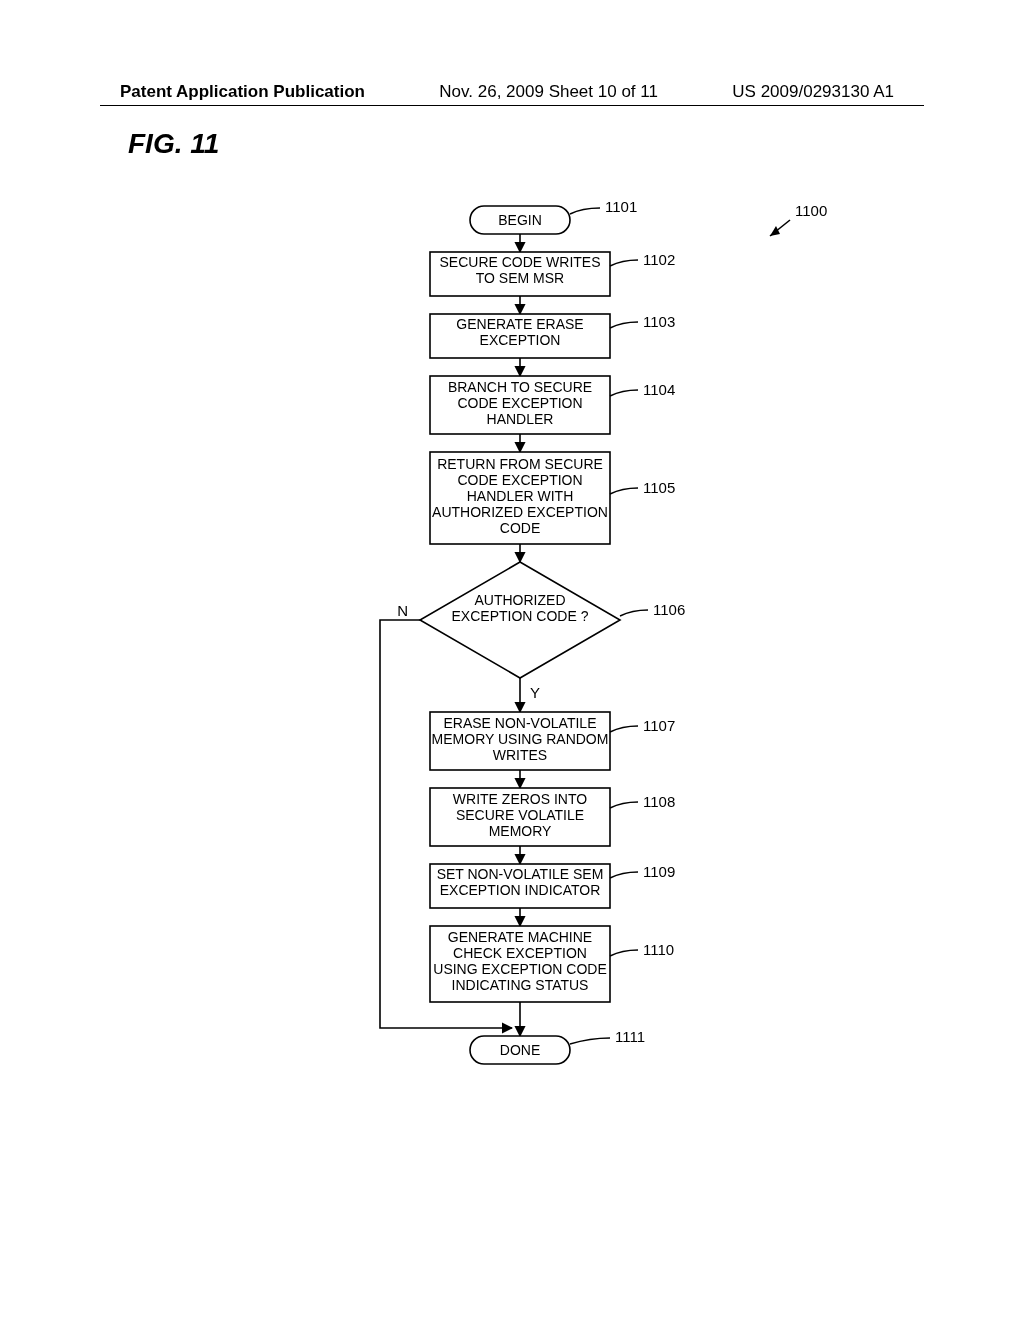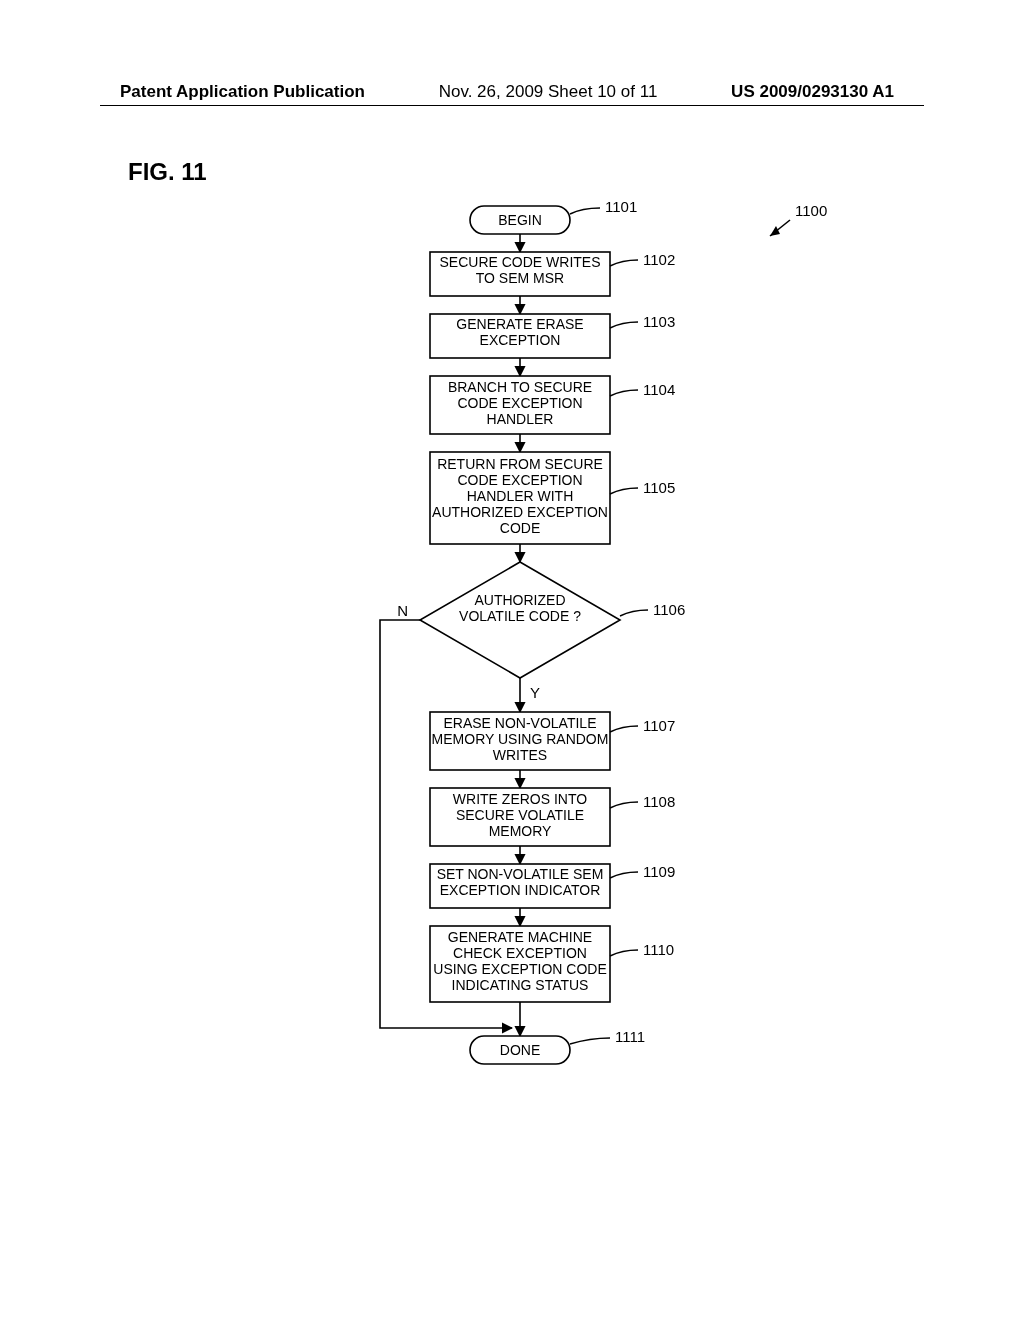--- a/index.html
+++ b/index.html
@@ -21,35 +21,35 @@
     left: 0;
     width: 1024px;
     display: flex;
     justify-content: space-between;
     padding: 0 130px 0 120px;
     box-sizing: border-box;
     font-size: 17px;
   }
   .header .left { font-weight: bold; }
   .header .mid { }
-  .header .right { font-weight: bold; }
+  .header .right { font-weight: normal; }
   .hr {
     position: absolute;
     top: 105px;
     left: 100px;
     width: 824px;
     border-top: 1.5px solid #000;
   }
   .fig-label {
     position: absolute;
     top: 128px;
     left: 128px;
-    font-size: 24px;
+    font-size: 28px;
+    font-style: italic;
     font-weight: bold;
-    margin-top: 30px;
   }
   .chart-title {
     position: absolute;
     top: 172px;
     left: 0;
     width: 1024px;
     text-align: center;
     font-size: 18px;
     font-style: italic;
     letter-spacing: 0.5px;
@@ -143,21 +143,21 @@
       </foreignObject>
     </g>
     <path d="M 610 298 q 12 -6 28 -6" fill="none" stroke="#000" stroke-width="1.4"></path>
     <text x="643" y="297" class="ref-text">1105</text>
 
     <line x1="520" y1="348" x2="520" y2="366" stroke="#000" stroke-width="1.6" marker-end="url(#arrow)"></line>
 
     <g>
       <polygon points="520,366 620,424 520,482 420,424" fill="#fff" stroke="#000" stroke-width="1.6"></polygon>
       <foreignObject x="450" y="396" width="140" height="56">
-        <div xmlns="http://www.w3.org/1999/xhtml" class="box-text">AUTHORIZED VOLATILE CODE ?</div>
+        <div xmlns="http://www.w3.org/1999/xhtml" class="box-text">AUTHORIZED EXCEPTION CODE ?</div>
       </foreignObject>
     </g>
     <path d="M 620 420 q 12 -6 28 -6" fill="none" stroke="#000" stroke-width="1.4"></path>
     <text x="653" y="419" class="ref-text">1106</text>
 
     <text x="408" y="420" class="ref-text" text-anchor="end">N</text>
 
     <polyline points="420,424 380,424 380,832 512,832" fill="none" stroke="#000" stroke-width="1.6" marker-end="url(#arrow)"></polyline>
 
     <line x1="520" y1="482" x2="520" y2="516" stroke="#000" stroke-width="1.6" marker-end="url(#arrow)"></line>

